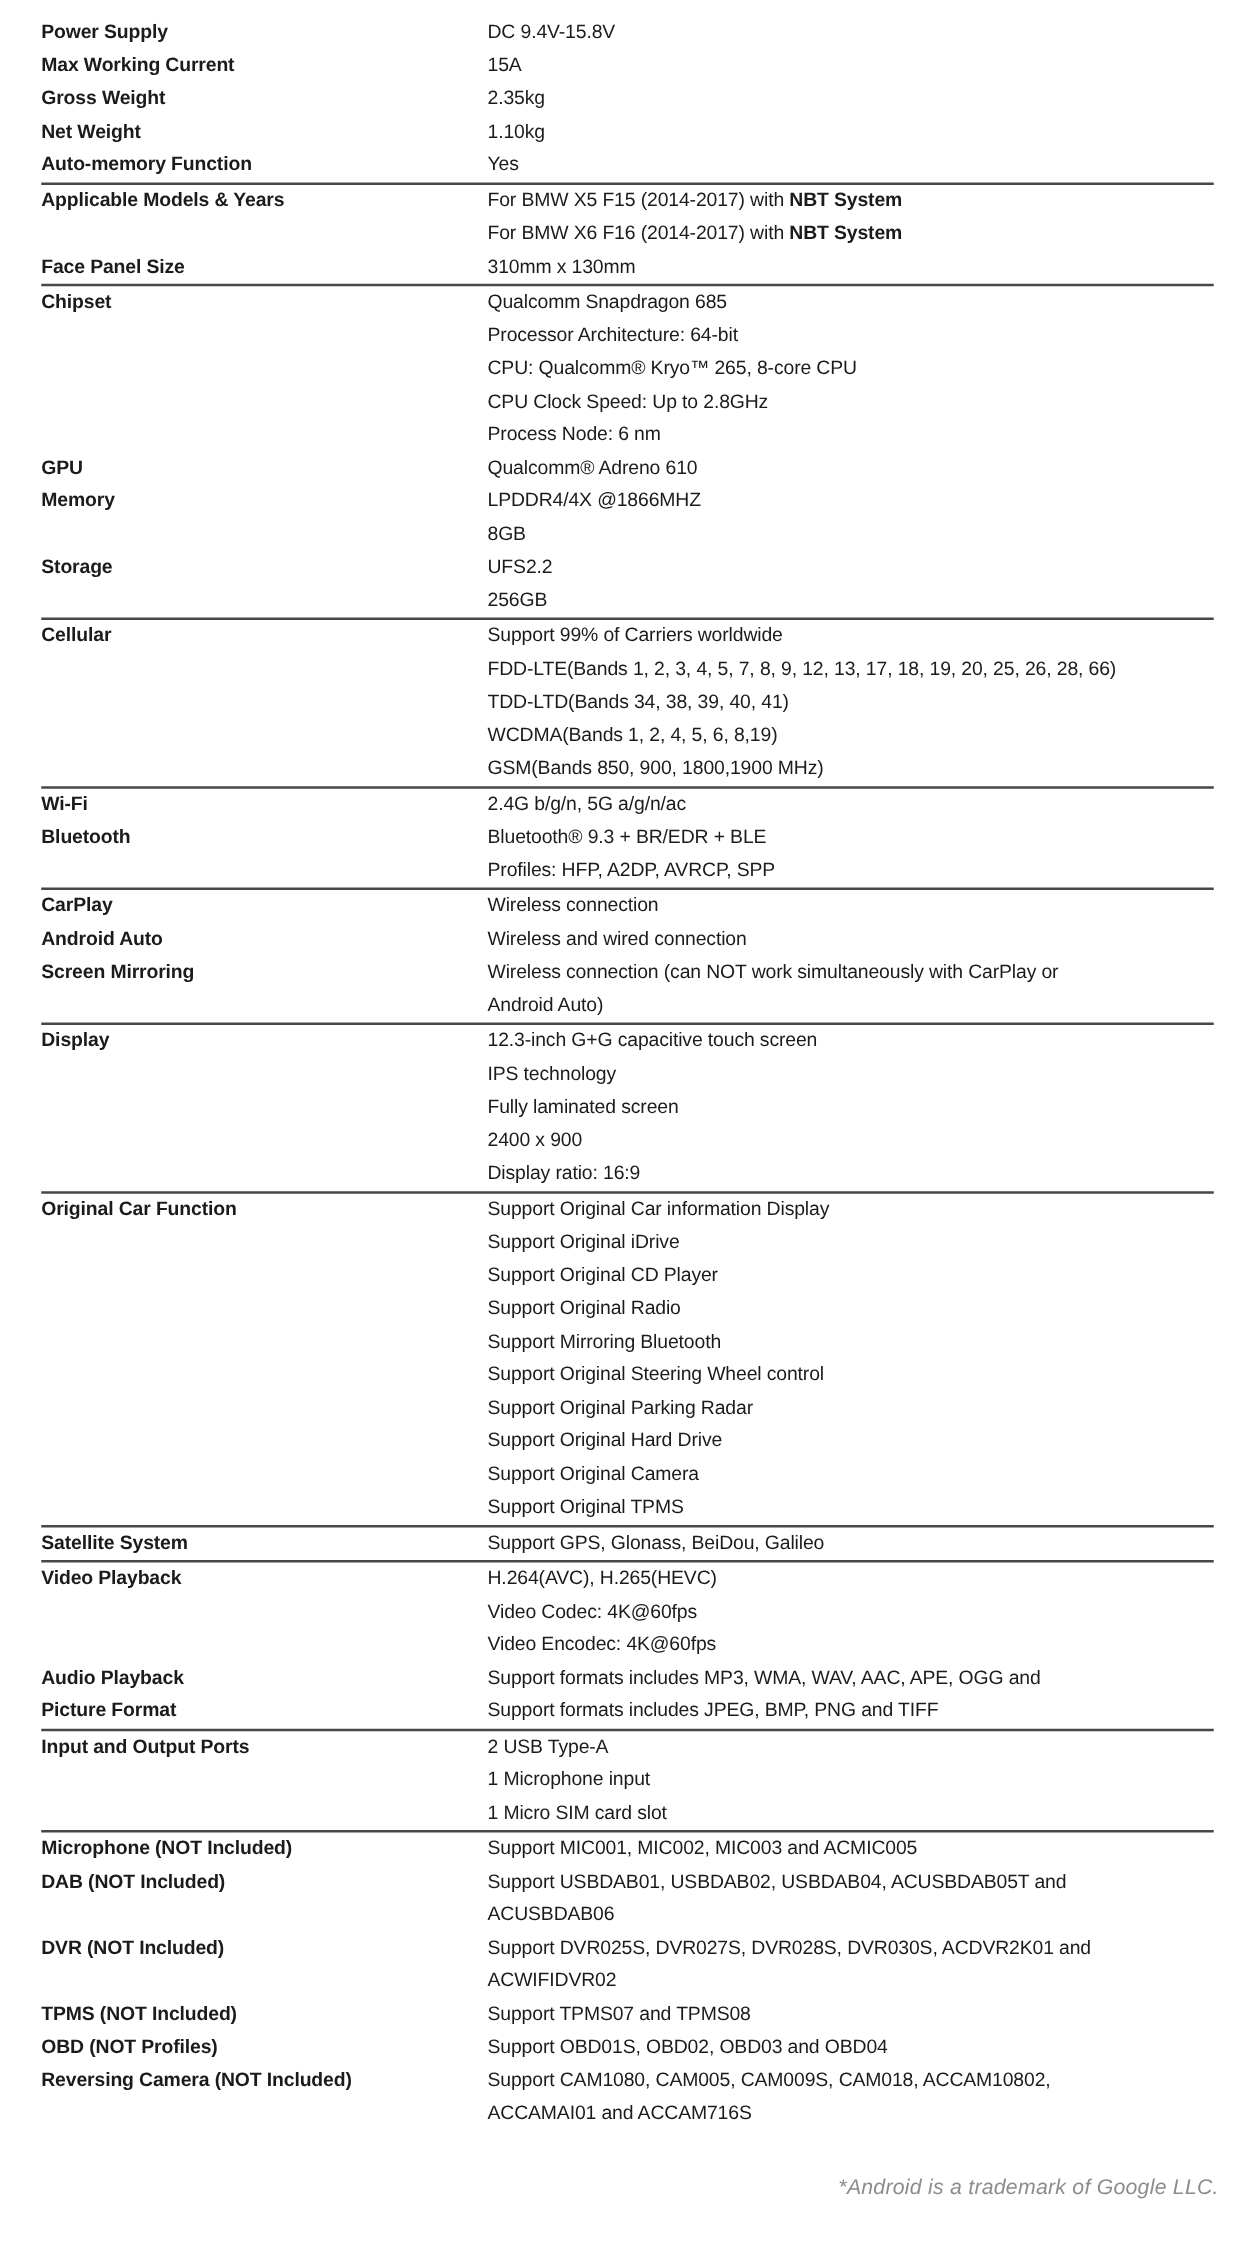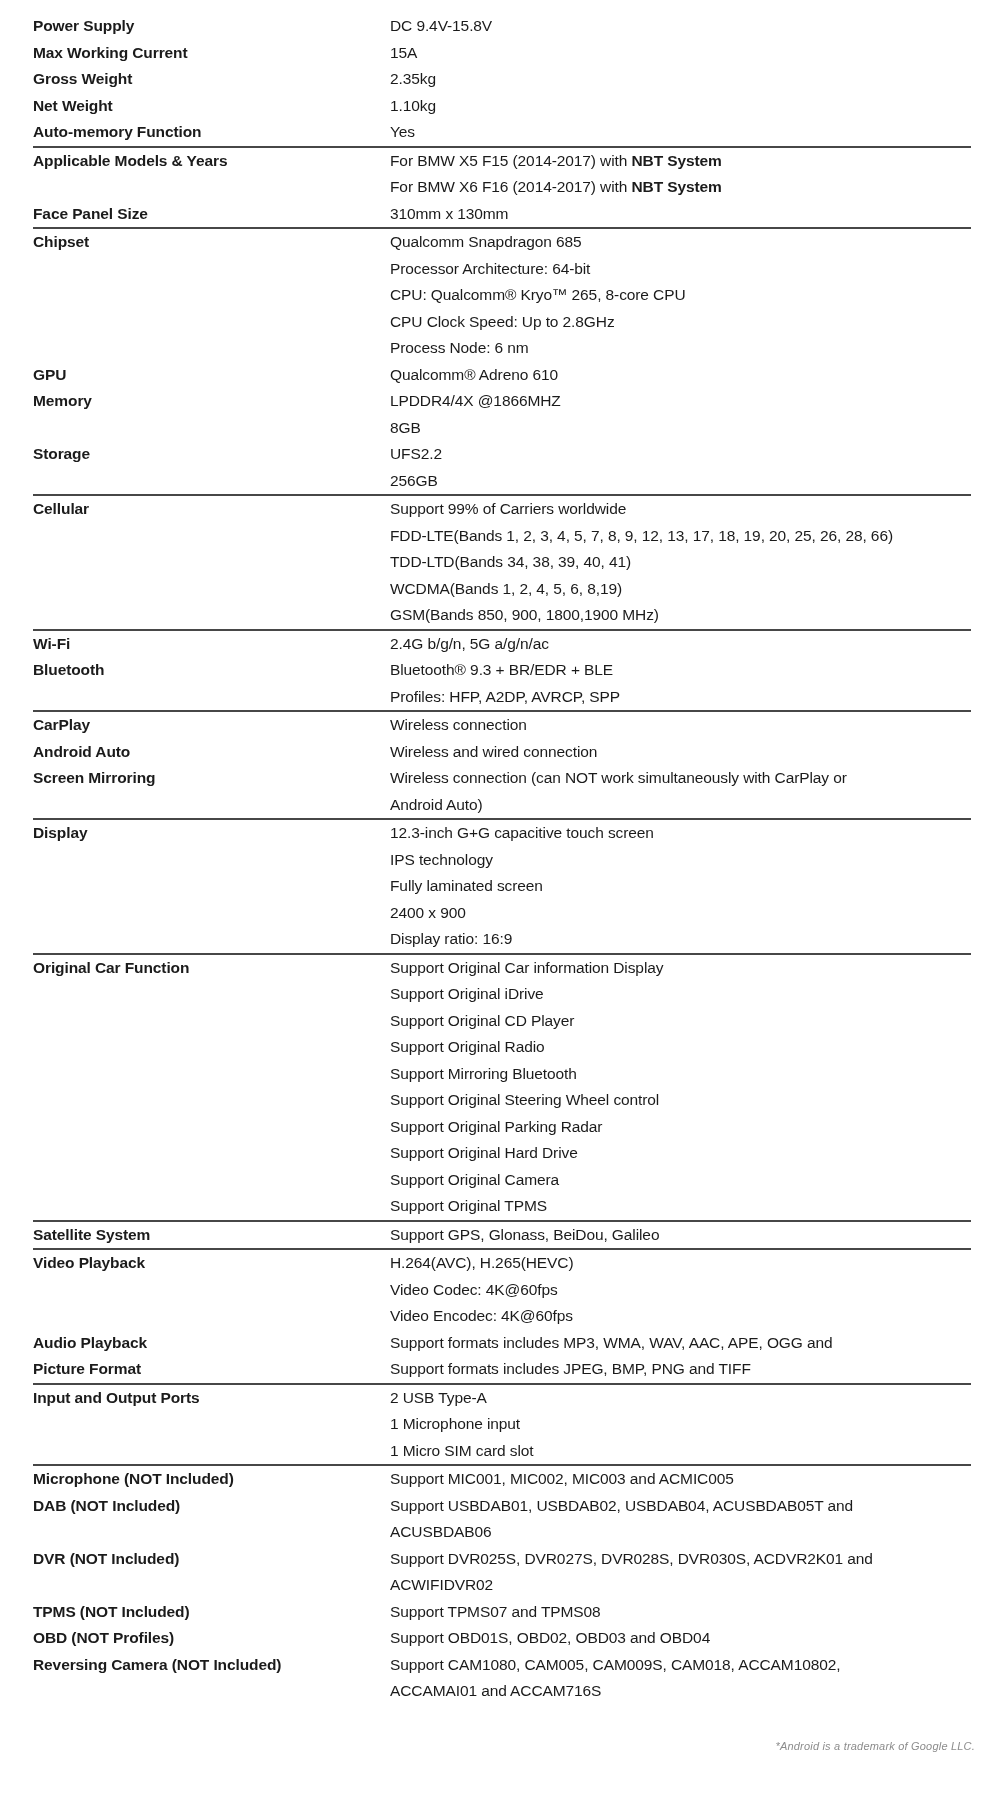--- a/index.html
+++ b/index.html
@@ -53,21 +53,21 @@
     letter-spacing: -0.1px;
     white-space: nowrap;
   }
   .vline .b {
     font-weight: 700;
   }
   .footer-note {
     position: absolute;
     right: 25px;
     top: 1740px;
-    font-size: 11px;
+    font-size: 17px;
     font-style: italic;
     color: #8c8c8c;
     letter-spacing: 0.2px;
   }
 </style>
 </head>
 <body>
 
 <div class="page">
   <div class="sheet">

